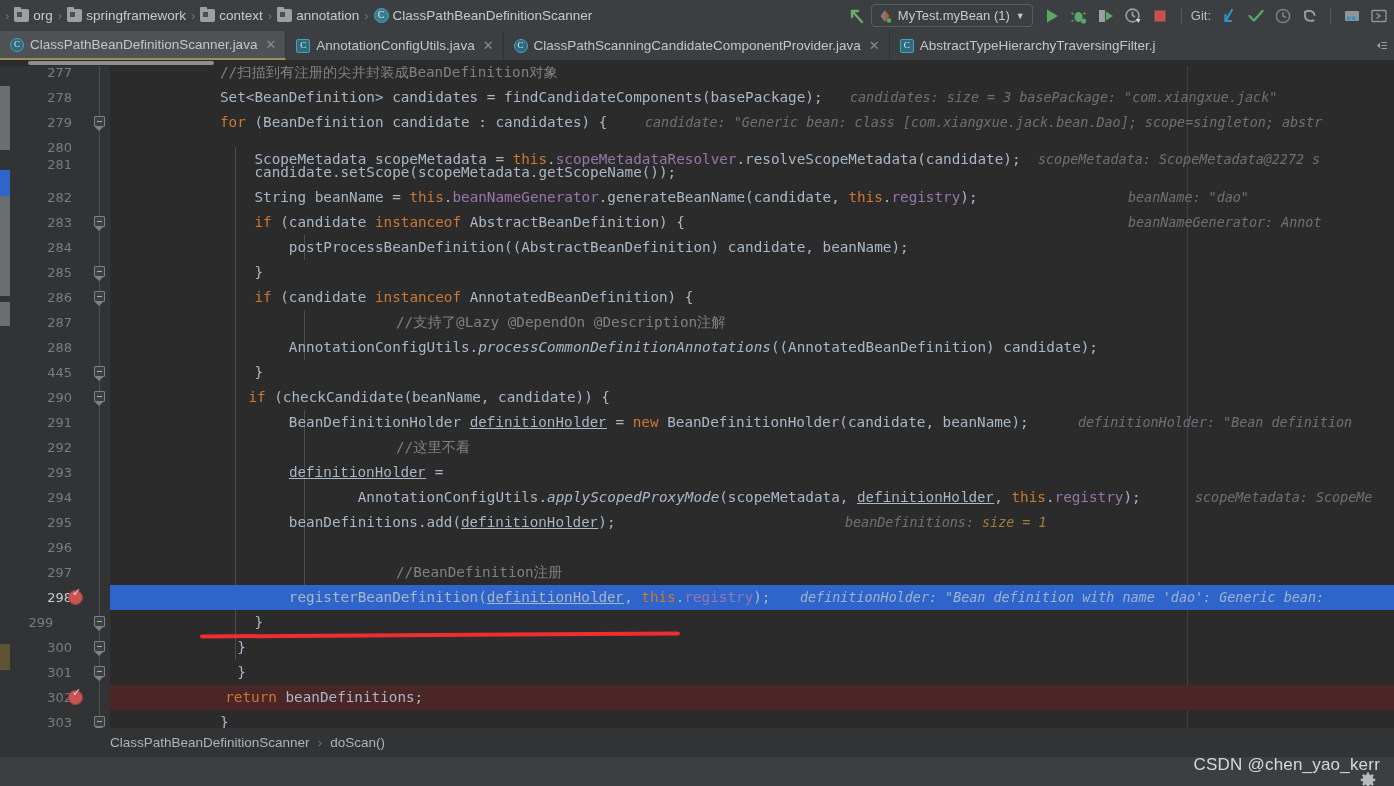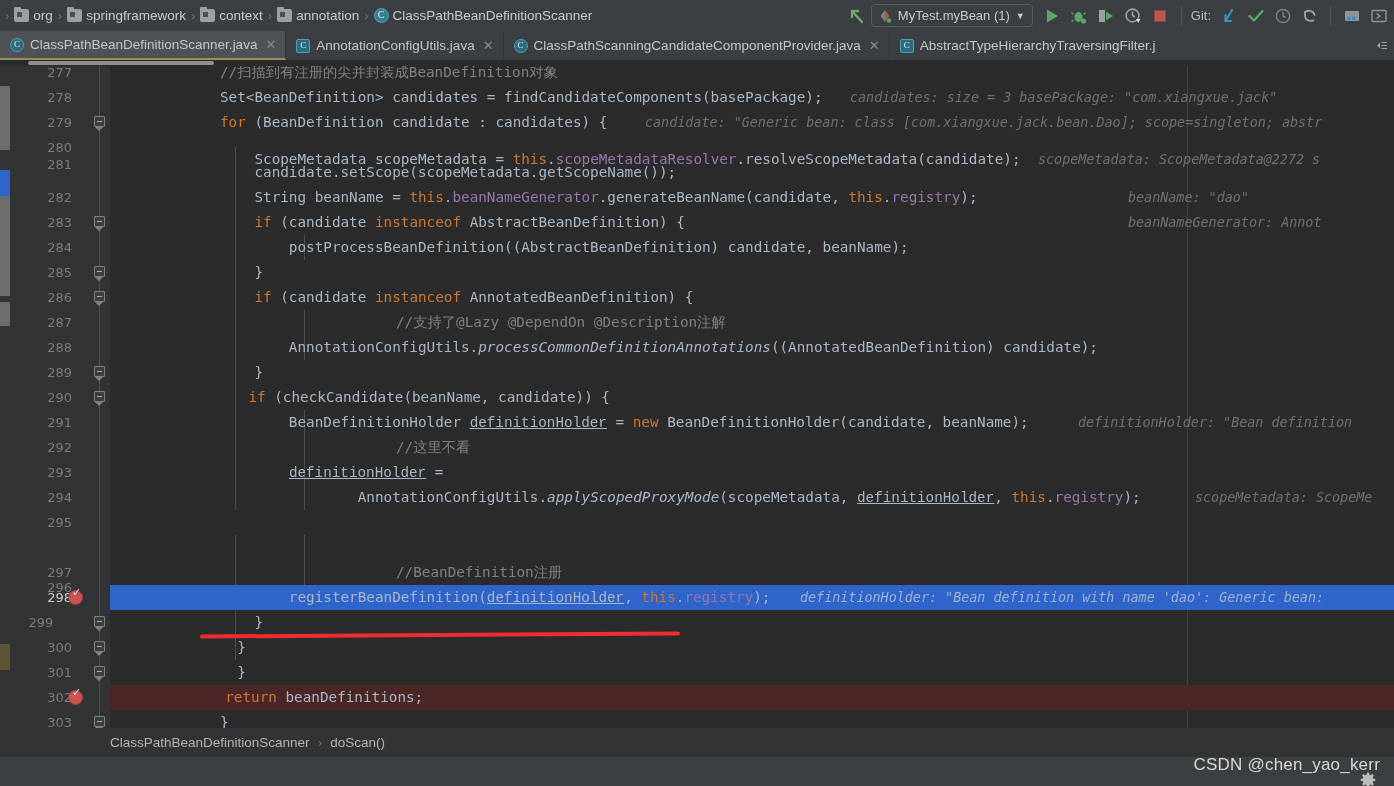--- a/index.html
+++ b/index.html
@@ -375,34 +375,34 @@
         <div class="lineno" style="position: absolute; left: 10px; width: 62px; text-align: right; top: 200px;">285</div>
         <div class="fold-marker" style="left: 94px; top: 206px;">
           <span class="tail"></span>
         </div>
         <div class="lineno" style="position: absolute; left: 10px; width: 62px; text-align: right; top: 225px;">286</div>
         <div class="fold-marker" style="left: 94px; top: 231px;">
           <span class="tail"></span>
         </div>
         <div class="lineno" style="position: absolute; left: 10px; width: 62px; text-align: right; top: 250px;">287</div>
         <div class="lineno" style="position: absolute; left: 10px; width: 62px; text-align: right; top: 275px;">288</div>
-        <div class="lineno" style="position: absolute; left: 10px; width: 62px; text-align: right; top: 300px;">289</div>
+        <div class="lineno" style="position: absolute; left: 10px; width: 62px; text-align: right; top: 300px;">445</div>
         <div class="fold-marker" style="left: 94px; top: 306px;">
           <span class="tail"></span>
         </div>
         <div class="lineno" style="position: absolute; left: 10px; width: 62px; text-align: right; top: 325px;">290</div>
         <div class="fold-marker" style="left: 94px; top: 331px;">
           <span class="tail"></span>
         </div>
         <div class="lineno" style="position: absolute; left: 10px; width: 62px; text-align: right; top: 350px;">291</div>
         <div class="lineno" style="position: absolute; left: 10px; width: 62px; text-align: right; top: 375px;">292</div>
         <div class="lineno" style="position: absolute; left: 10px; width: 62px; text-align: right; top: 400px;">293</div>
         <div class="lineno" style="position: absolute; left: 10px; width: 62px; text-align: right; top: 425px;">294</div>
         <div class="lineno" style="position: absolute; left: 10px; width: 62px; text-align: right; top: 450px;">295</div>
-        <div class="lineno" style="position: absolute; left: 10px; width: 62px; text-align: right; top: 475px; margin-top: 40px;">296</div>
+        <div class="lineno" style="position: absolute; left: 10px; width: 62px; text-align: right; top: 475px;">296</div>
         <div class="lineno" style="position: absolute; left: 10px; width: 62px; text-align: right; top: 500px;">297</div>
         <div class="lineno" style="position: absolute; left: 10px; width: 62px; text-align: right; top: 525px; color: rgb(201, 206, 209);">298</div>
         <div class="bp-ico" style="left: 68px; top: 530px;"></div>
         <div class="lineno" style="position: absolute; left: 10px; width: 62px; text-align: center; top: 550px;">299</div>
         <div class="fold-marker" style="left: 94px; top: 556px;">
           <span class="tail"></span>
         </div>
         <div class="lineno" style="position: absolute; left: 10px; width: 62px; text-align: right; top: 575px;">300</div>
         <div class="fold-marker" style="left: 94px; top: 581px;">
           <span class="tail"></span>
@@ -518,20 +518,26 @@
         <span class="code" style="position:absolute;left:110px;">        <span class="uline">definitionHolder</span> =</span>
       </div>
 
       <div class="row" style="top:419px;">
         <span class="indent-guide" style="left:125px;"></span>
         <span class="indent-guide" style="left:194px;"></span>
         <span class="code" style="position:absolute;left:110px;">                AnnotationConfigUtils.<span class="smth">applyScopedProxyMode</span>(scopeMetadata, <span class="uline">definitionHolder</span>, <span class="kw">this</span>.<span class="fld">registry</span>);</span>
         <span class="hint" style="position:absolute;left:1085px;">scopeMetadata: ScopeMe</span>
       </div>
 
+      <div class="row" style="top:444px;">
+        <span class="indent-guide" style="left:125px;"></span>
+        <span class="indent-guide" style="left:194px;"></span>
+        <span class="code" style="position:absolute;left:110px;">        beanDefinitions.add(<span class="uline">definitionHolder</span>);</span>
+        <span class="hint" style="position:absolute;left:735px;">beanDefinitions:  <span class="hintnum">size = 1</span></span>
+      </div>
 
       <div class="row" style="top:469px;">
         <span class="indent-guide" style="left:125px;"></span>
         <span class="indent-guide" style="left:194px;"></span>
       </div>
 
       <div class="row" style="top:494px;">
         <span class="indent-guide" style="left:125px;"></span>
         <span class="indent-guide" style="left:194px;"></span>
         <span class="code cmt" style="position:absolute;left:286px;">//BeanDefinition注册</span>

